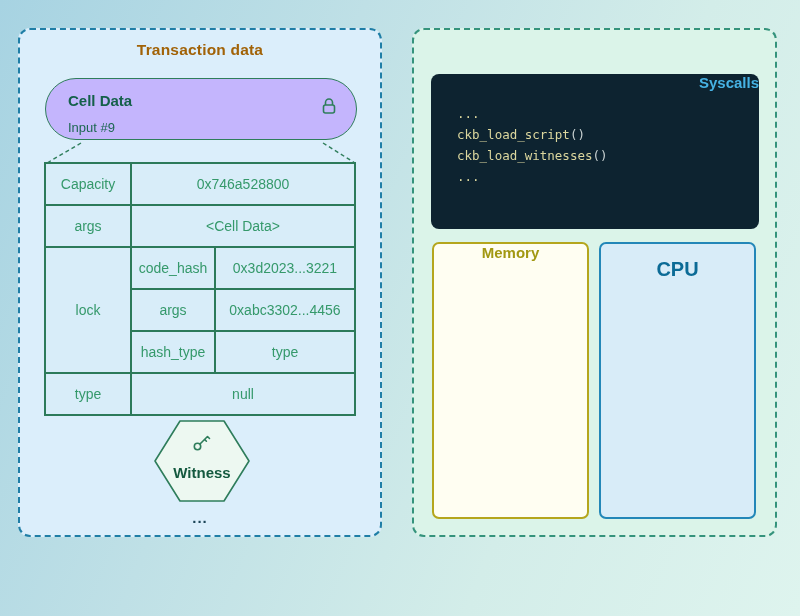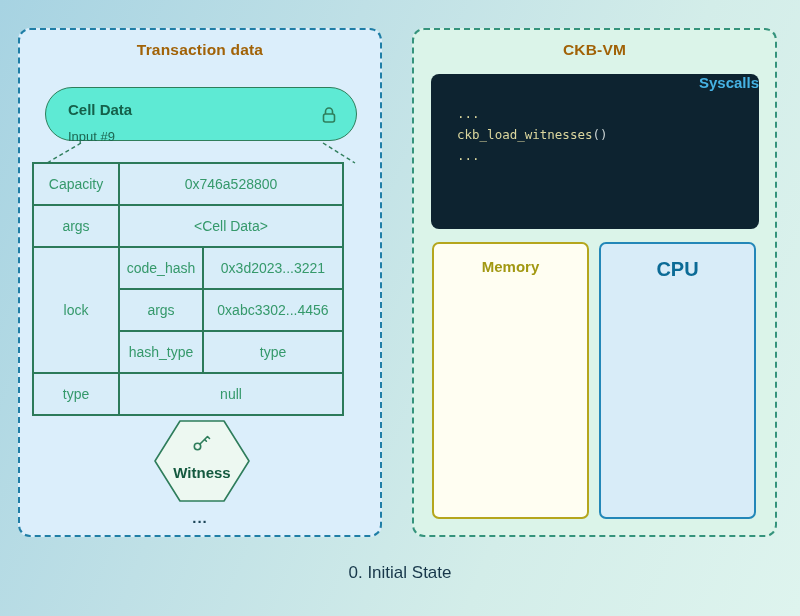--- a/index.html
+++ b/index.html
@@ -15,36 +15,36 @@
   .panel-title{
     position:absolute;top:11px;left:0;width:100%;text-align:center;
     font-size:15.5px;font-weight:bold;color:#a16207;letter-spacing:.2px;
   }
   
   .panel.left{
     left:18px;width:360px;
     background:#dbeefb;border:2px dashed #1f7ea6;
   }
   .cell-card{
-    position:absolute;left:25px;top:57px;width:312px;height:54px;
-    background:#5eead4;border:1.5px solid #2f7e5b;border-radius:35px;
+    position:absolute;left:25px;top:48px;width:312px;height:62px;
+    background:#c4b5fd;border:1.5px solid #2f7e5b;border-radius:35px;
     box-sizing:border-box;
   }
   .cell-card .card-title{
     position:absolute;left:22px;top:13px;
     font-size:15px;font-weight:bold;color:#15604a;
   }
   .cell-card .card-sub{
     position:absolute;left:22px;top:41px;
     font-size:13px;color:#1d6752;
   }
   .cell-card .lock{position:absolute;right:17px;top:17px;}
   .connector{position:absolute;left:0;top:0;width:360px;height:505px;pointer-events:none;}
   table.fields{
-    position:absolute;left:12px;top:132px;width:312px;
+    position:absolute;left:24px;top:132px;width:312px;
     border-collapse:collapse;table-layout:fixed;
     background:#d8edf9;
   }
   table.fields td{
     border:2px solid #2c7a5a;text-align:center;vertical-align:middle;
     height:40px;font-size:14px;color:#35996b;padding:0 4px;
     overflow:hidden;white-space:nowrap;
   }
   .hexwrap{position:absolute;left:133px;top:388px;width:98px;height:86px;}
   .hexwrap svg{position:absolute;left:0;top:0;}
@@ -75,21 +75,21 @@
     font-family:"DejaVu Sans Mono", monospace;
     font-size:12.5px;line-height:21px;color:#dcd79e;
   }
   .sys-code .paren{color:#c9d2d2;}
   .membox,.cpubox{
     position:absolute;top:212px;width:157px;height:277px;
     border-radius:7px;box-sizing:border-box;text-align:center;
   }
   .membox{left:18px;background:#fffef2;border:2px solid #b5a61d;}
   .cpubox{left:185px;background:#d8ecf8;border:2px solid #2387b8;}
-  .membox .box-label{margin-top:14px;font-size:15px;font-weight:bold;color:#a29812;}
+  .membox .box-label{font-size:15px;font-weight:bold;color:#a29812;}
   .cpubox .box-label{margin-top:14px;font-size:20px;font-weight:bold;color:#0c6b96;}
   
   .caption{
     position:absolute;left:0;top:563px;width:800px;text-align:center;
     font-size:17px;font-weight:500;color:#17374a;
   }
 </style>
 </head>
 <body>
 
@@ -159,33 +159,32 @@
           <path d="M8 12 L15.5 4.5 M15.5 4.5 L17.5 6.5 M12.6 7.4 L14.4 9.2"></path>
         </svg>
       </span>
       <div class="hex-label">Witness</div>
     </div>
 
     <div class="ellipsis-left">...</div>
   </section>
 
   <section class="panel right">
-    <div class="panel-title">CKB-VM</div>
 
     <div class="syscalls">
       <div class="sys-title">Syscalls</div>
       <div class="sys-code">
         <div><span>...</span><span class="paren"></span></div>
+        <div><span>ckb_load_script</span><span class="paren">()</span></div>
         <div><span>ckb_load_witnesses</span><span class="paren">()</span></div>
         <div><span>...</span><span class="paren"></span></div>
       </div>
     </div>
 
     <div class="membox">
       <div class="box-label">Memory</div>
     </div>
     <div class="cpubox">
       <div class="box-label">CPU</div>
     </div>
   </section>
 
-  <div class="caption">0. Initial State</div>
 </div>
 
 </body></html>

